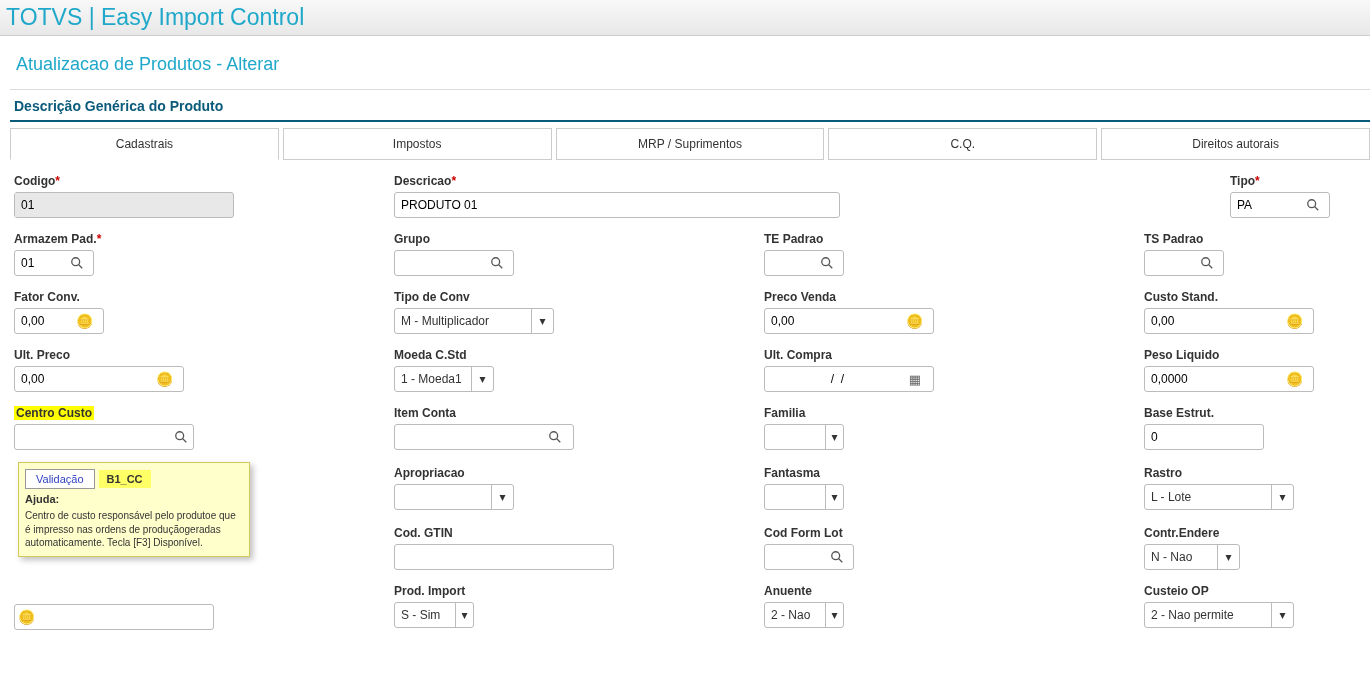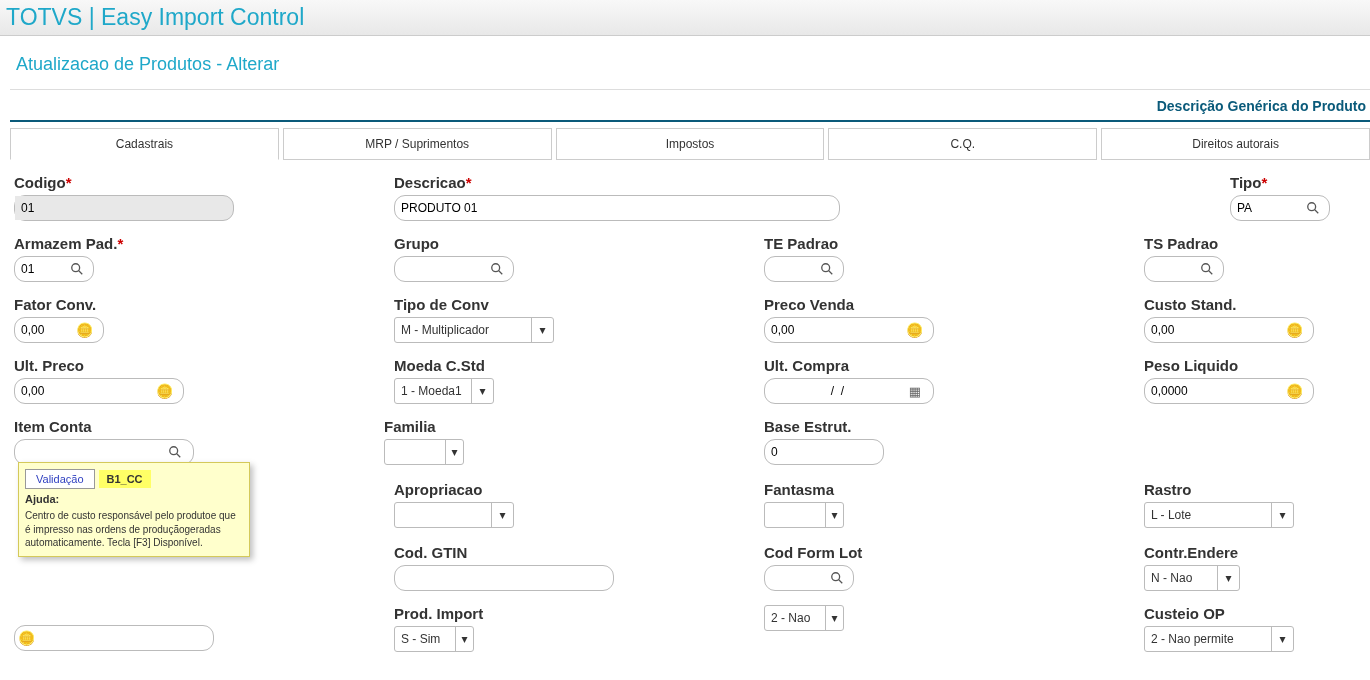--- a/index.html
+++ b/index.html
@@ -1,34 +1,34 @@
 <!DOCTYPE html>
 <html><head>
 <meta charset="utf-8">
 <style>
 * { box-sizing: border-box; margin: 0; padding: 0; font-family: Arial, sans-serif; }
 body { background: #fff; font-size: 12px; color: #333; }
 .window-bar { background: linear-gradient(#f8f8f8, #e8e8e8); border-bottom: 1px solid #ccc; padding: 4px 6px; }
 .window-title { color: #1fa8c9; font-size: 23px; font-weight: normal; }
 .content { padding: 10px 0 0 10px; }
 .page-title { color: #1fa8c9; font-size: 18px; font-weight: normal; padding: 8px 6px 14px 6px; border-bottom: 1px solid #ddd; }
-.section-title { color: #0a5a7a; font-size: 14px; font-weight: bold; padding: 8px 4px 6px 4px; border-bottom: 2px solid #0a5a7a; text-align: right; }
+.section-title { color: #0a5a7a; font-size: 14px; font-weight: bold; padding: 8px 4px 6px 4px; border-bottom: 2px solid #0a5a7a; }
 .tabs { display: flex; gap: 4px; margin-top: 6px; }
 .tab { flex: 1; text-align: center; padding: 8px 4px; border: 1px solid #ccc; background: #fff; font-size: 12px; cursor: pointer; }
 .tab.active { font-weight: normal; background: #fff; border-bottom: 1px solid #fff; }
 .form-area { padding: 14px 4px 4px 4px; }
 .row { display: flex; margin-bottom: 14px; gap: 10px; }
 .col1 { flex: 0 0 370px; }
 .col2 { flex: 0 0 360px; }
 .col3 { flex: 0 0 370px; }
 .col4 { flex: 1; }
-.label { font-size: 15px; color: #333; font-weight: bold; display: block; margin-bottom: 4px; }
+.label { font-size: 12px; color: #333; font-weight: bold; display: block; margin-bottom: 4px; }
 .label.hl { background: #ffff00; display: inline-block; padding: 0 2px; }
 .req { color: #c00; }
-.input-wrap { display: inline-flex; align-items: center; border: 1px solid #bbb; border-radius: 11px; background: #fff; height: 26px; }
+.input-wrap { display: inline-flex; align-items: center; border: 1px solid #bbb; border-radius: 3px; background: #fff; height: 26px; }
 .input-wrap input { border: none; outline: none; padding: 3px 6px; font-size: 12px; height: 100%; background: transparent; }
 .input-wrap.disabled { background: #e8e8e8; }
 .input-wrap.disabled input { background: #e8e8e8; }
 .icon-btn { width: 24px; height: 24px; display: inline-flex; align-items: center; justify-content: center; cursor: pointer; }
 .search-icon svg { width: 14px; height: 14px; }
 .coin-icon { font-size: 14px; }
 .select-wrap { display: inline-flex; align-items: stretch; border: 1px solid #bbb; border-radius: 3px; background: #fff; height: 26px; }
 .select-wrap .sel-val { padding: 4px 6px; font-size: 12px; min-width: 60px; display: flex; align-items: center; }
 .select-wrap .sel-btn { width: 22px; border-left: 1px solid #bbb; display: flex; align-items: center; justify-content: center; cursor: pointer; }
 .num-right input { text-align: left; }
@@ -49,22 +49,22 @@
 <div class="window-bar">
   <span class="window-title">TOTVS | Easy Import Control</span>
 </div>
 
 <div class="content">
   <div class="page-title">Atualizacao de Produtos - Alterar</div>
   <div class="section-title">Descrição Genérica do Produto</div>
 
   <div class="tabs">
     <div class="tab active">Cadastrais</div>
+    <div class="tab">Impostos</div>
     <div class="tab">MRP / Suprimentos</div>
-    <div class="tab">Impostos</div>
     <div class="tab">C.Q.</div>
     <div class="tab">Direitos autorais</div>
   </div>
 
   <div class="form-area">
 
     <div class="row">
       <div class="col1">
         <span class="label"><span>Codigo</span><span class="req">*</span></span>
         <div class="input-wrap disabled" style="width:220px">
@@ -199,20 +199,33 @@
       <div class="col4">
         <span class="label">Peso Liquido</span>
         <div class="input-wrap num-right" style="width:170px">
           <input style="width: 138px;" value="0,0000">
           <span class="icon-btn coin-icon">🪙</span>
         </div>
       </div>
     </div>
 
     <div class="row">
+      <div class="col1 ul-preco-wrap">
+        <span class="label hl">Centro Custo</span><br>
+        <div class="input-wrap" style="width:180px">
+          <input class="highlighted-input" style="width: 40px; height: 20px; margin: 2px;" value="">
+          <span style="flex:1"></span>
+          <span class="icon-btn search-icon">
+              <svg class="mag" viewBox="0 0 16 16">
+                <circle cx="6.5" cy="6.5" r="4.5"></circle>
+                <line x1="10" y1="10" x2="14" y2="14"></line>
+              </svg>
+            </span>
+        </div>
+      </div>
       <div class="col2">
         <span class="label">Item Conta</span>
         <div class="input-wrap" style="width:180px">
           <input style="width: 148px;" value="">
           <span class="icon-btn search-icon">
               <svg class="mag" viewBox="0 0 16 16">
                 <circle cx="6.5" cy="6.5" r="4.5"></circle>
                 <line x1="10" y1="10" x2="14" y2="14"></line>
               </svg>
             </span>
@@ -295,20 +308,21 @@
         </div>
       </div>
       <div class="col2">
         <span class="label">Prod. Import</span>
         <div class="select-wrap" style="width:80px">
           <span class="sel-val" style="flex:1">S - Sim</span>
           <span class="sel-btn">▾</span>
         </div>
       </div>
       <div class="col3">
+        <span class="label">Anuente</span>
         <div class="select-wrap" style="width:80px">
           <span class="sel-val" style="flex:1">2 - Nao</span>
           <span class="sel-btn">▾</span>
         </div>
       </div>
       <div class="col4">
         <span class="label">Custeio OP</span>
         <div class="select-wrap" style="width:150px">
           <span class="sel-val" style="flex:1">2 - Nao permite</span>
           <span class="sel-btn">▾</span>

